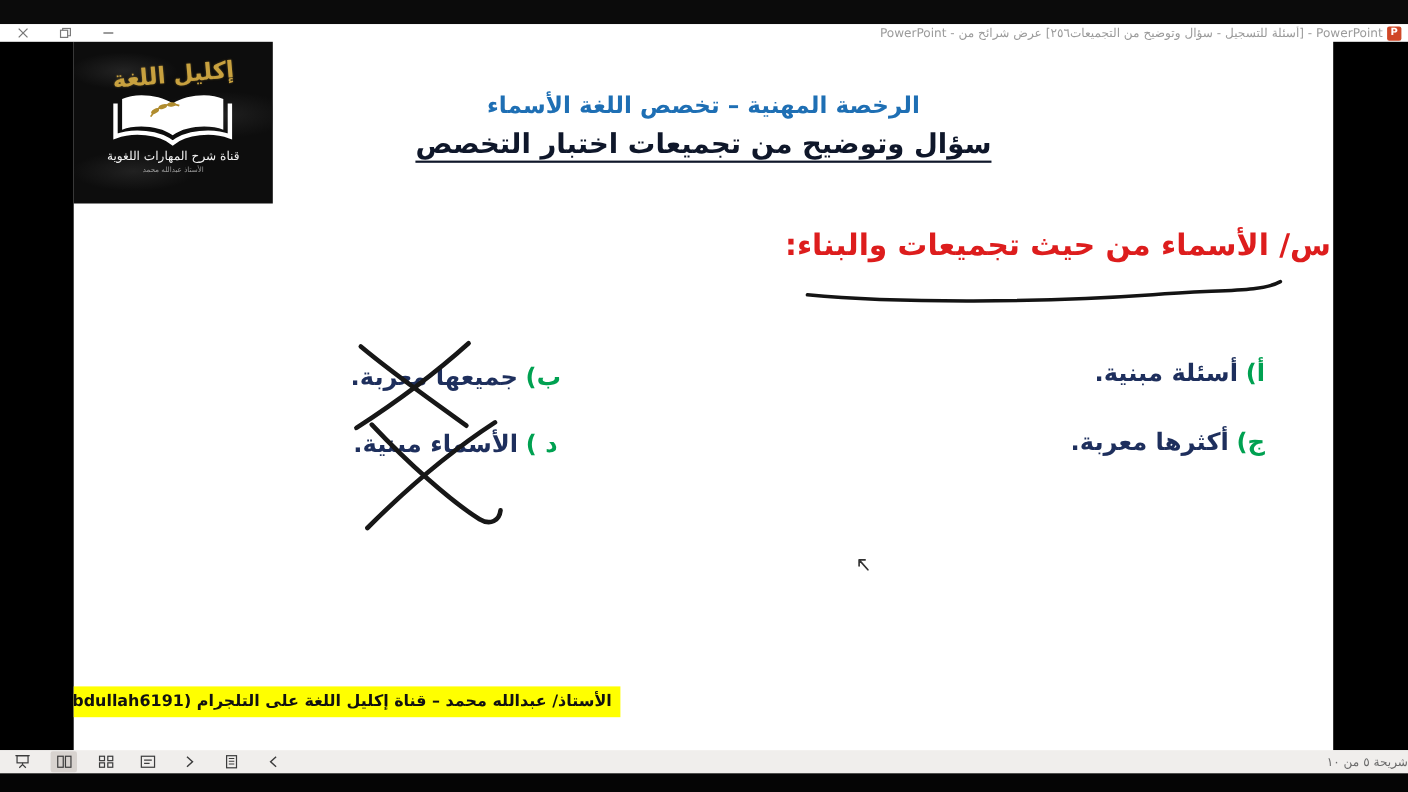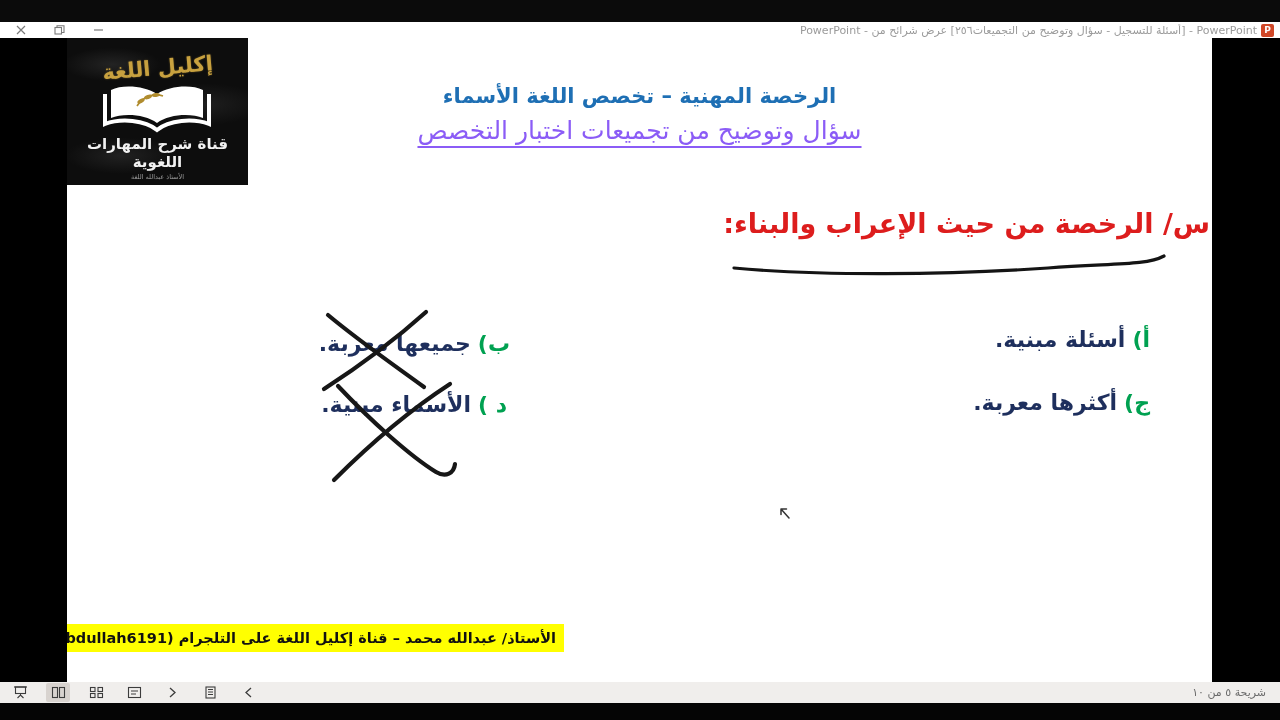--- a/index.html
+++ b/index.html
@@ -29,28 +29,28 @@
   .logo { position:absolute; left:67px; top:0; width:181px; height:147px; background:
           radial-gradient(ellipse 70px 24px at 25% 18%, #232323 0%, rgba(0,0,0,0) 70%),
           radial-gradient(ellipse 90px 30px at 75% 45%, #1f1f1f 0%, rgba(0,0,0,0) 70%),
           radial-gradient(ellipse 80px 26px at 30% 80%, #212121 0%, rgba(0,0,0,0) 70%),
           #0d0d0d;
           overflow:hidden; text-align:center; }
   .logo-callig { margin-top:18px; color:#c8a13f; font-size:21px; font-weight:bold;
                  transform:rotate(-5deg); text-shadow:0 0 2px rgba(200,160,60,.45);
                  letter-spacing:1px; direction:rtl; }
   .logo-book { margin-top:2px; }
-  .logo-caption { color:#f2f2f2; font-size:15px; font-weight:bold; direction:rtl; margin-top:1px; }
+  .logo-caption { color:#f2f2f2; font-size:11px; font-weight:normal; direction:rtl; margin-top:1px; }
   .logo-subcaption { color:#9a9a9a; font-size:6.5px; direction:rtl; margin-top:2px; }
 
   
   .hdr-blue { position:absolute; left:67px; top:46px; width:1145px; text-align:center;
               direction:rtl; color:#1e6fb4; font-size:21px; font-weight:bold; }
   .hdr-black { position:absolute; left:67px; top:78px; width:1145px; text-align:center;
-               direction:rtl; color:#8b5cf6; font-size:25px; font-weight:normal; }
+               direction:rtl; color:#0f172a; font-size:25px; font-weight:bold; }
   .hdr-black span { text-decoration:underline; text-decoration-thickness:2px; text-underline-offset:7px; }
 
   
   .question { position:absolute; top:208px; right:70px; direction:rtl; color:#dd1d1d;
               font-size:27px; font-weight:bold; white-space:nowrap; }
   .q-underline { position:absolute; left:728px; top:252px; }
 
   
   .opt { position:absolute; direction:rtl; font-size:22px; font-weight:bold; white-space:nowrap; }
   .opt .letter { color:#00a151; margin-left:7px; }
@@ -66,21 +66,21 @@
             direction:rtl; color:#111; font-size:14.5px; font-weight:bold; line-height:28px;
             padding:0 8px; white-space:nowrap; overflow:hidden; }
 
   
   .statusbar { position:absolute; left:0; top:682px; width:1280px; height:21px; background:#f0eeec;
                display:flex; align-items:center; }
   .view-btns { display:flex; align-items:center; gap:14px; padding-left:8px; }
   .vbtn { width:24px; height:19px; display:flex; align-items:center; justify-content:center;
           border-radius:2px; cursor:default; }
   .vbtn.selected { background:#d8d3cf; }
-  .slide-counter { margin-left:auto; margin-right:14px; direction:rtl; font-size:11px; color:#6b6b6b; }
+  .slide-counter { margin-left:auto; direction:rtl; font-size:11px; color:#6b6b6b; }
 
   .bottom-black { position:absolute; left:0; top:703px; width:1280px; height:17px; background:#050505; }
 
   .pen-cursor { position:absolute; left:776px; top:504px; }
 
   svg { display:block; }
 </style>
 </head>
 <body>
 
@@ -119,30 +119,30 @@
       <div class="logo-callig">إكليل اللغة</div>
       <svg class="logo-book" width="181" height="52" viewBox="0 0 181 52">
         <path d="M90,12 C78,4 56,2 44,8 L44,36 C56,31 78,32 90,41 C102,32 124,31 136,36 L136,8 C124,2 102,4 90,12 Z" fill="#ffffff"></path>
         <path d="M38,12 L38,42 C54,36 78,38 90,48 C102,38 126,36 142,42 L142,12" fill="none" stroke="#ffffff" stroke-width="4"></path>
         <path d="M70,24 C76,14 88,11 96,14" fill="none" stroke="#b08c2e" stroke-width="1.6"></path>
         <ellipse cx="74" cy="19" rx="4" ry="2" fill="#b08c2e" transform="rotate(-30 74 19)"></ellipse>
         <ellipse cx="81" cy="15" rx="4" ry="2" fill="#b08c2e" transform="rotate(-18 81 15)"></ellipse>
         <ellipse cx="89" cy="13" rx="4" ry="2" fill="#b08c2e" transform="rotate(-6 89 13)"></ellipse>
       </svg>
       <div class="logo-caption">قناة شرح المهارات اللغوية</div>
-      <div class="logo-subcaption">الأستاذ عبدالله اللغة</div>
+      <div class="logo-subcaption">الأستاذ عبدالله محمد</div>
     </div>
 
     <div class="hdr-blue">الرخصة المهنية – تخصص اللغة الأسماء</div>
     <div class="hdr-black">
       <span>سؤال وتوضيح من تجميعات اختبار التخصص</span>
     </div>
   </div>
 
-  <div class="question">س/ الرخصة من حيث الإعراب والبناء:</div>
+  <div class="question">س/ الأسماء من حيث تجميعات والبناء:</div>
   <svg class="q-underline" width="445" height="30" viewBox="0 0 445 30">
     <path d="M6,16 C90,24 220,23 320,16 C380,11 418,14 436,4" fill="none" stroke="#141414" stroke-width="3.2" stroke-linecap="round"></path>
   </svg>
 
   <div class="opt opt-a">
     <span class="letter">أ)</span><span class="txt">أسئلة مبنية.</span>
   </div>
   <div class="opt opt-c">
     <span class="letter">ج)</span><span class="txt">أكثرها معربة.</span>
   </div>

